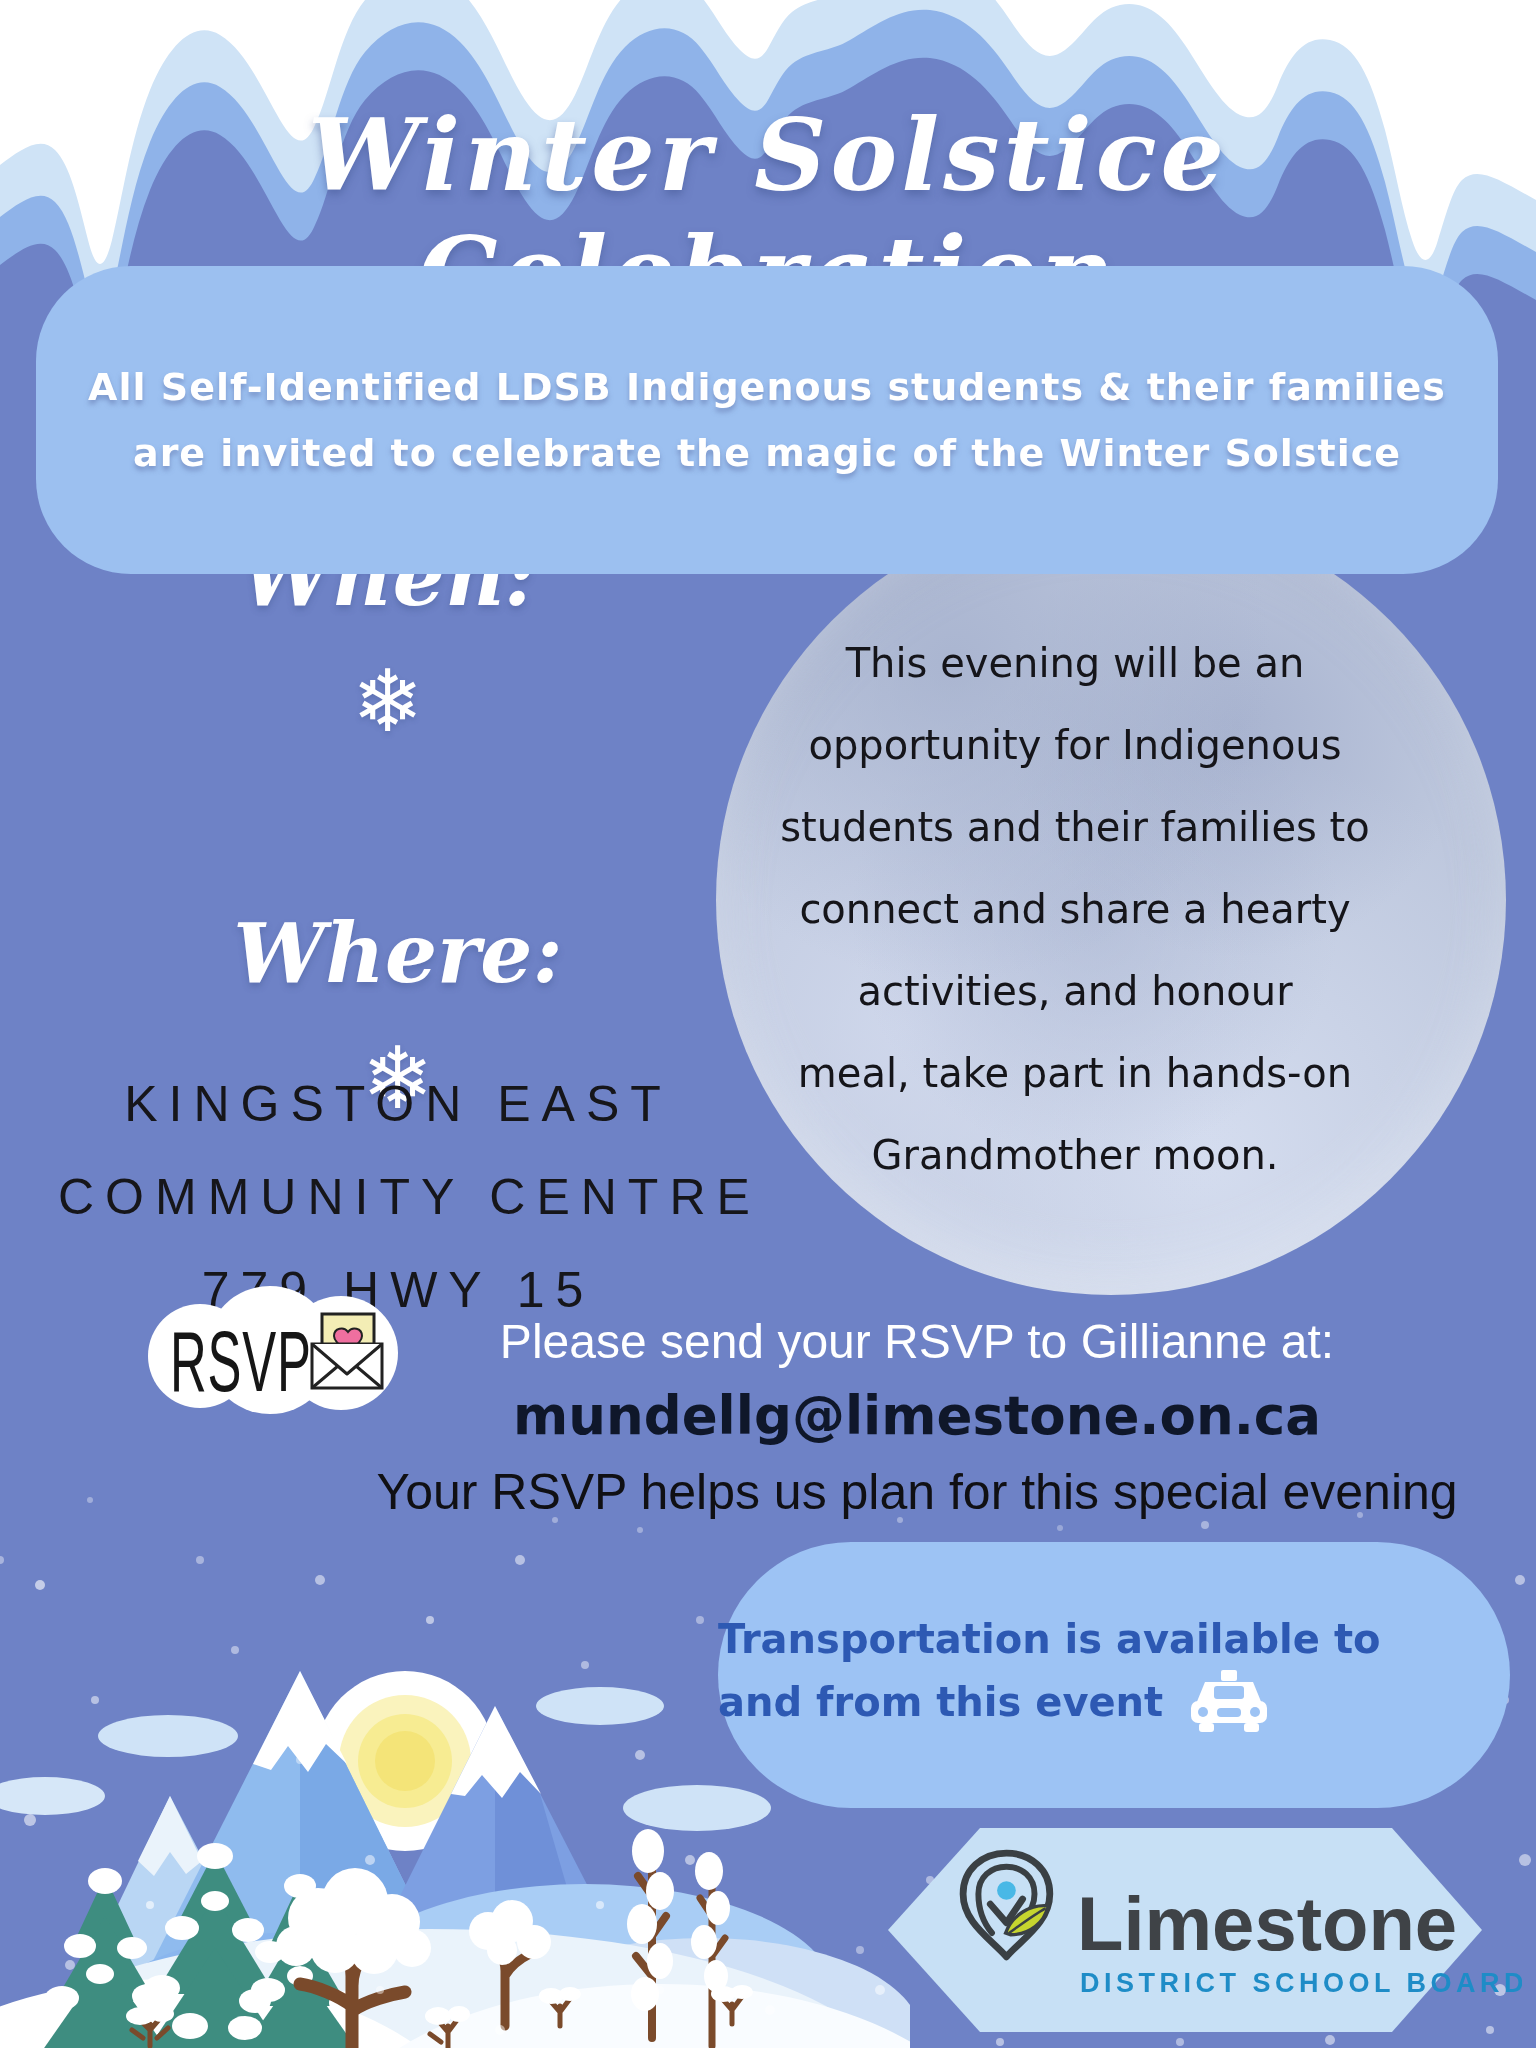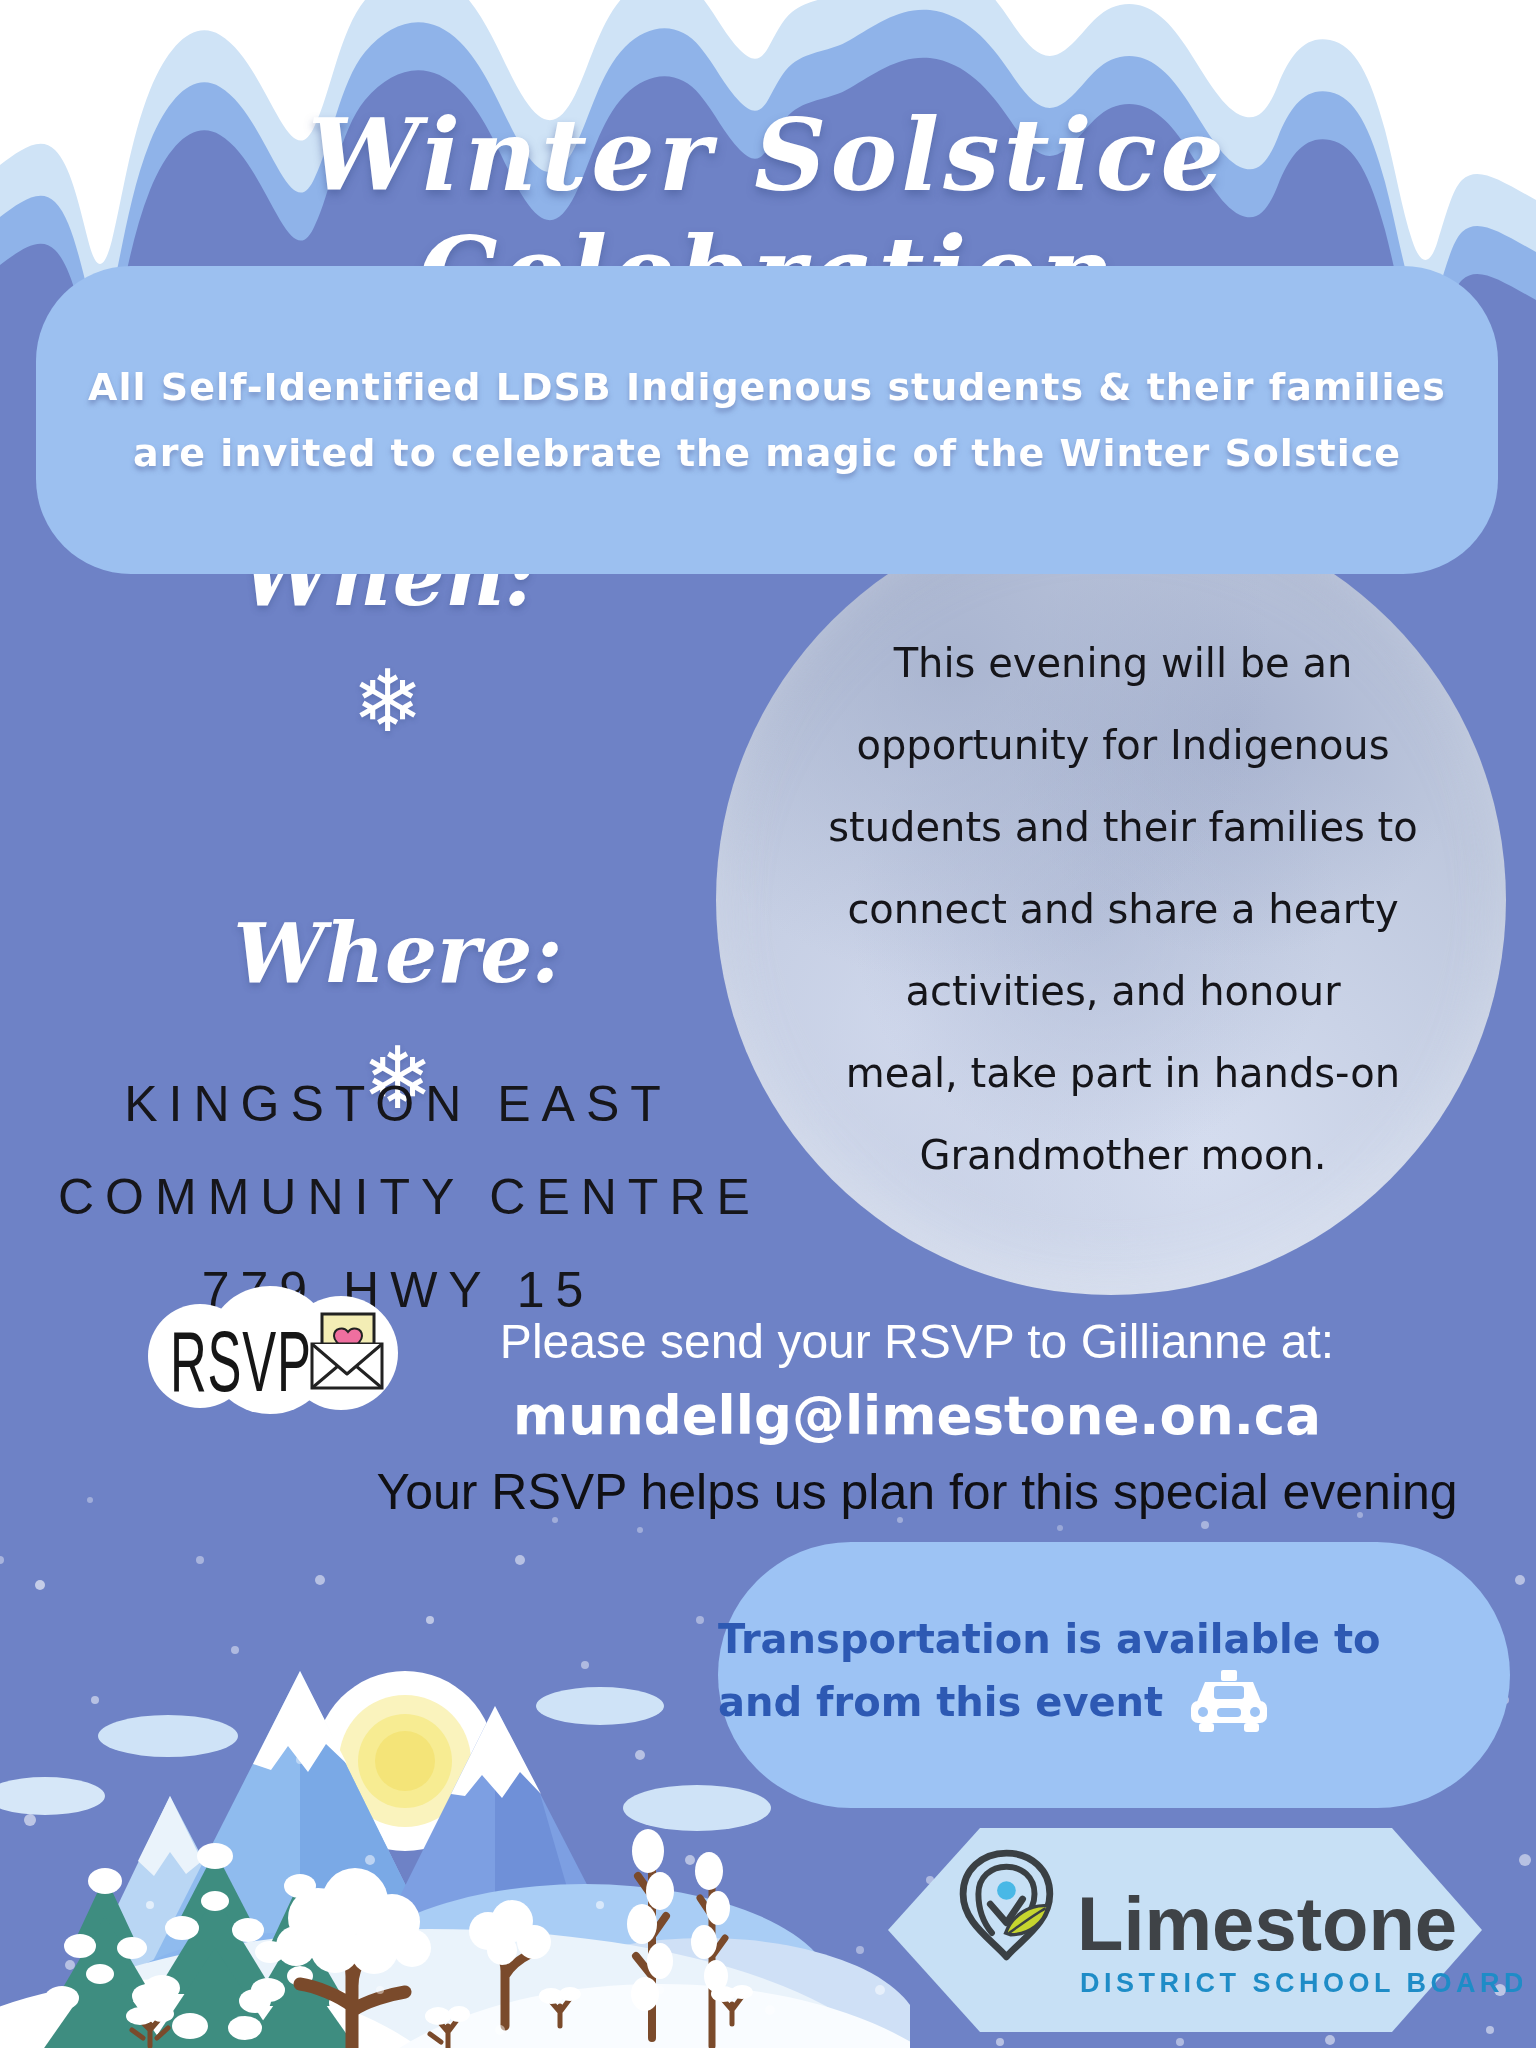--- a/index.html
+++ b/index.html
@@ -37,21 +37,21 @@
       radial-gradient(circle at 30% 20%, rgba(160,172,202,.65) 0%, rgba(160,172,202,0) 38%),
       radial-gradient(circle at 66% 28%, rgba(152,164,197,.55) 0%, rgba(152,164,197,0) 30%),
       radial-gradient(circle at 48% 52%, rgba(163,175,205,.5) 0%, rgba(163,175,205,0) 42%),
       radial-gradient(circle at 24% 66%, rgba(208,216,236,.9) 0%, rgba(208,216,236,0) 45%),
       radial-gradient(circle at 62% 82%, rgba(214,222,240,.95) 0%, rgba(214,222,240,0) 50%),
       #bdc7dd;
     box-shadow:inset 0 -24px 60px rgba(235,240,250,.55), inset 0 18px 50px rgba(150,160,190,.35);
     z-index:2;
   }
   .moon-text{
-    left:768px;top:622px;width:710px;z-index:3;text-align:center;
+    left:720px;top:622px;width:710px;z-index:3;text-align:center;
     font-family:"DejaVu Sans",sans-serif;font-size:40px;line-height:82px;color:#15151a;
   }
   .moon-text p{margin:0;white-space:nowrap;}
   
   .script-label{
     font-family:"DejaVu Serif",serif;font-style:italic;font-weight:bold;
     font-size:82px;color:#fff;text-shadow:0 4px 6px rgba(70,90,150,.45);
   }
   .flake{
     font-family:"DejaVu Sans",sans-serif;font-size:86px;color:#fff;line-height:1;
@@ -75,21 +75,21 @@
   .c2{left:58px;top:0;width:128px;height:128px;}
   .c3{left:136px;top:10px;width:114px;height:114px;}
   .rsvp-word{
     position:absolute;left:22px;top:26px;color:#161616;
     font-family:"Liberation Sans",sans-serif;font-size:62px;font-weight:400;
     transform:scaleY(1.38) scaleX(.82);transform-origin:left top;letter-spacing:1px;
   }
   .rsvp-env{position:absolute;left:156px;top:24px;}
   .rsvp-lines{left:298px;top:1306px;width:1238px;text-align:center;z-index:3;}
   .rsvp-intro{font-size:48px;color:#fff;line-height:72px;white-space:nowrap;}
-  .rsvp-email{font-size:53px;color:#ffffff;font-weight:bold;font-family:"DejaVu Sans",sans-serif;line-height:76px;white-space:nowrap;}
+  .rsvp-email{font-size:53px;color:#0f172a;font-weight:bold;font-family:"DejaVu Sans",sans-serif;line-height:76px;white-space:nowrap;}
   .rsvp-note{font-size:50px;color:#101014;line-height:76px;white-space:nowrap;}
   
   .bubble{
     left:718px;top:1542px;width:792px;height:266px;border-radius:135px;
     background:#9dc3f4;z-index:6;
     display:flex;flex-direction:column;justify-content:center;align-items:flex-start;gap:8px;
   }
   .bubble-line{
     font-family:"DejaVu Sans",sans-serif;font-weight:bold;font-size:40px;color:#2d59b3;
     white-space:nowrap;display:flex;align-items:center;gap:24px;

